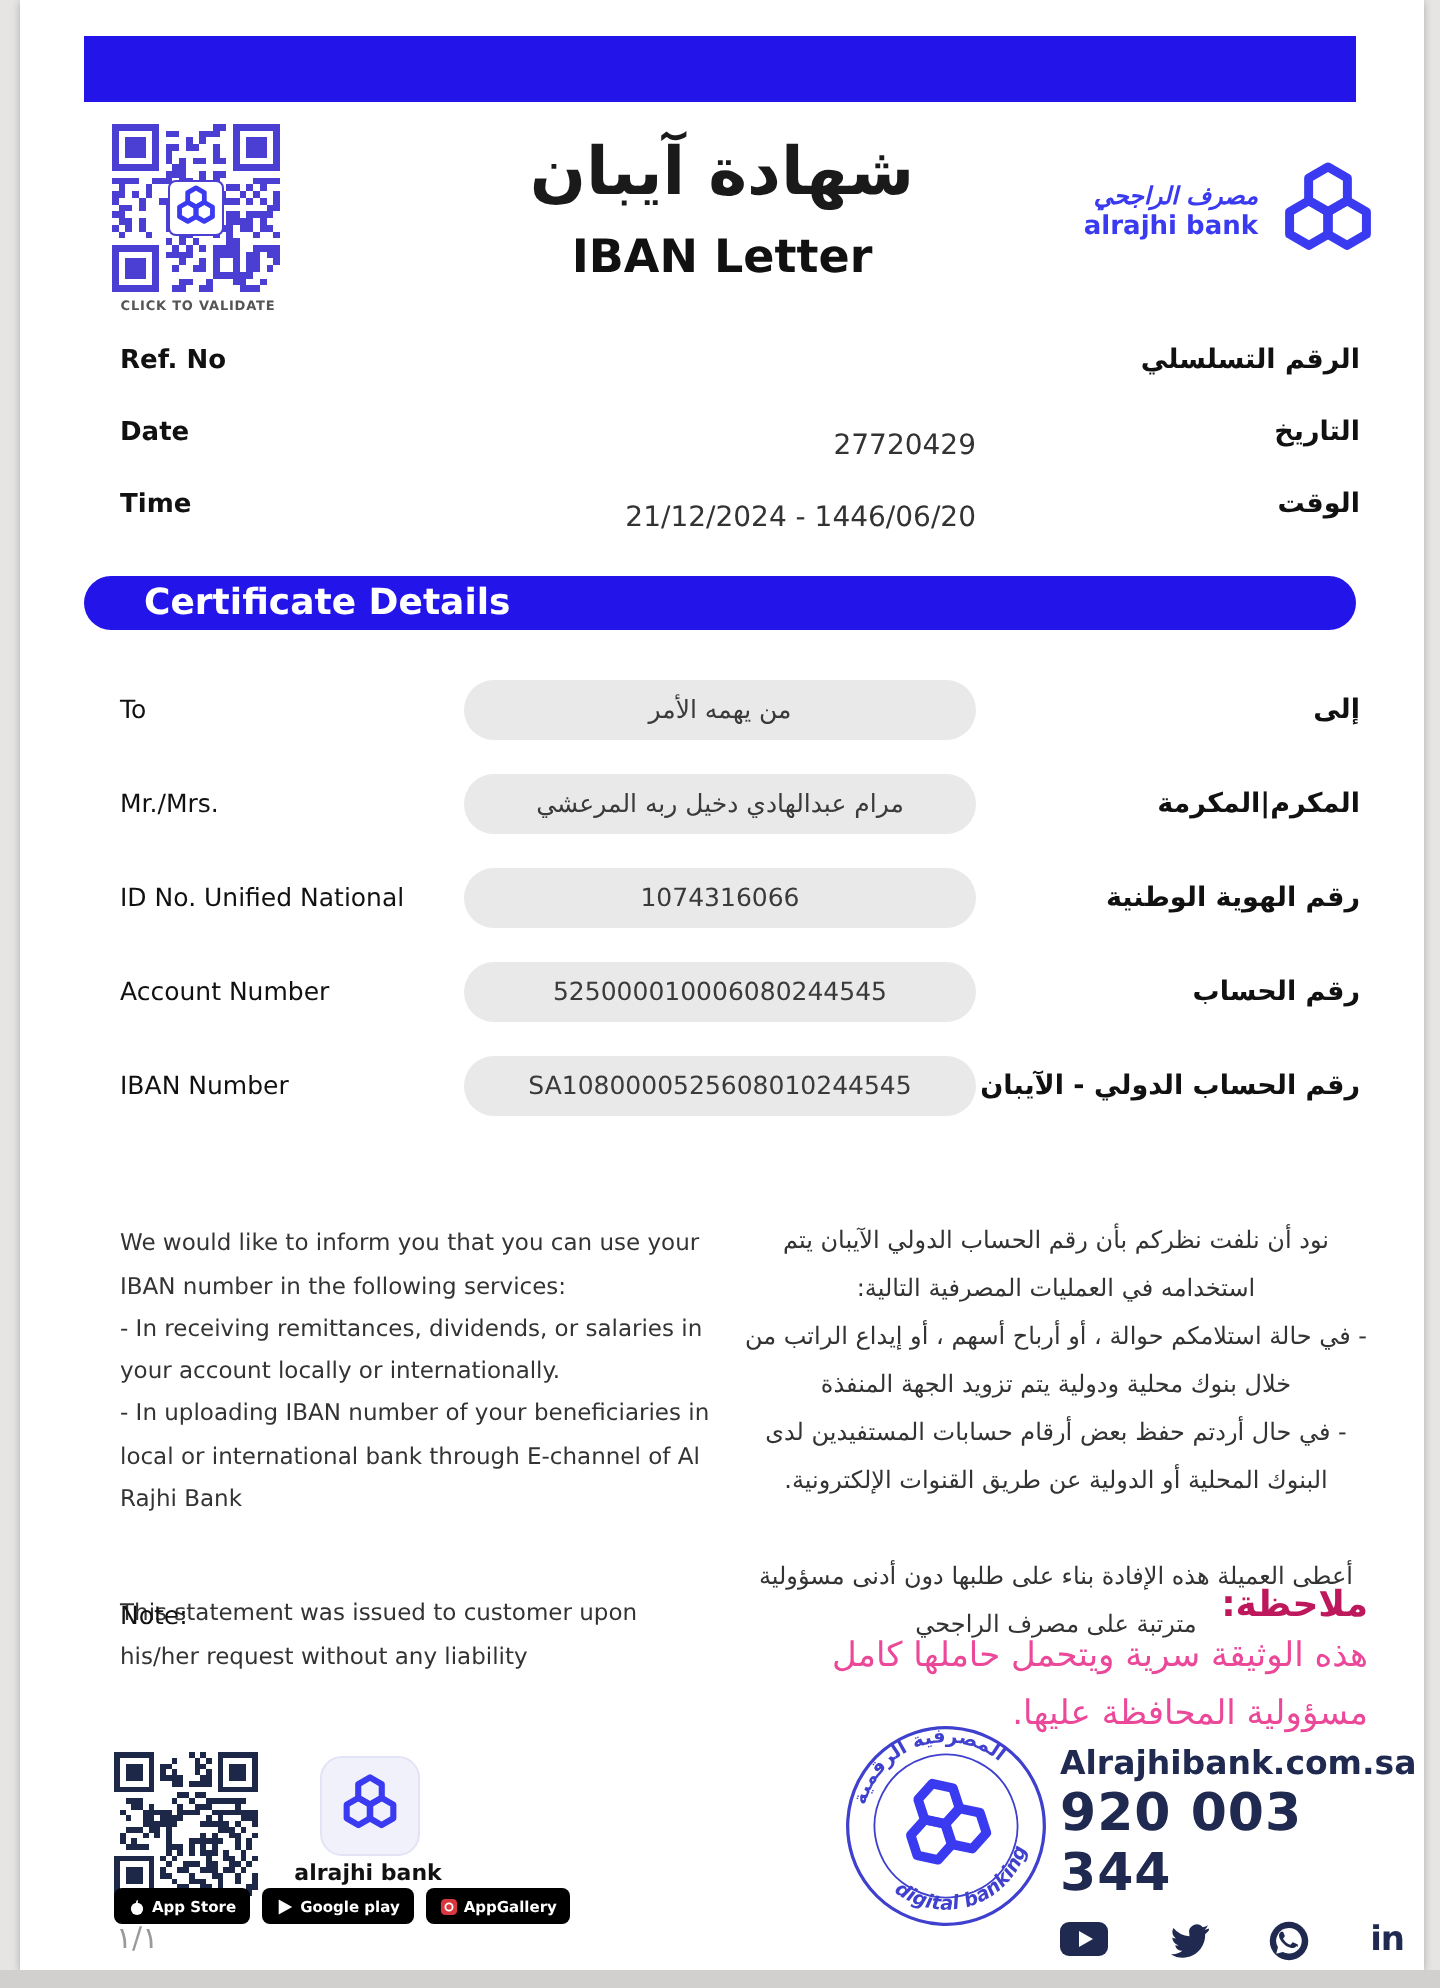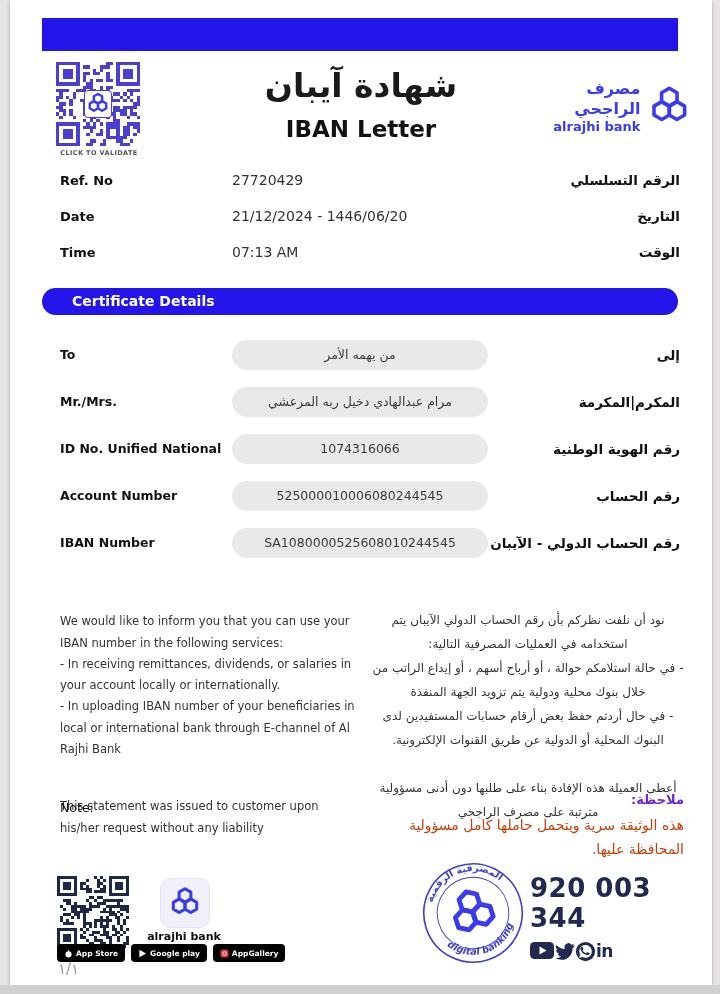--- a/index.html
+++ b/index.html
@@ -21,68 +21,68 @@
   .qr-box{position:relative;width:84px;height:84px;}
   .qr-box .qr-logo{
     position:absolute;left:50%;top:50%;width:28px;height:28px;margin:-14px 0 0 -14px;
     background:#fff;border:1.5px solid #4a3fd2;border-radius:4px;padding:1px;box-sizing:border-box;
   }
   .qr-caption{font-size:6.5px;letter-spacing:.4px;color:#555;margin-top:3px;font-weight:bold;}
   .title-ar{left:0;right:0;top:66px;text-align:center;font-size:33px;font-weight:bold;color:#1a1a1a;}
   .title-en{left:0;right:0;top:116px;text-align:center;font-size:23px;font-weight:bold;color:#111;}
   .brand{left:530px;top:78px;width:152px;height:58px;display:flex;align-items:center;justify-content:flex-end;gap:7px;}
   .brand .names{text-align:right;color:#3a3af0;line-height:1.25;}
-  .brand .names .ar{font-size:16px;font-weight:bold;}
+  .brand .names .ar{font-size:12px;font-weight:bold;font-style:italic;}
   .brand .names .en{font-size:13px;font-weight:bold;}
   .brand .mark{width:56px;height:56px;}
 
   
   .meta-label-en{left:50px;width:180px;font-size:13px;font-weight:bold;color:#111;}
-  .meta-value{left:222px;width:256px;text-align:left;font-size:14px;font-weight:500;color:#333;}
+  .meta-value{left:222px;width:256px;text-align:right;font-size:14px;font-weight:500;color:#333;margin-top:43px;}
   .meta-label-ar{right:32px;width:220px;text-align:right;font-size:13.5px;font-weight:bold;color:#111;direction:rtl;}
 
   
   .cert-bar{left:32px;top:288px;width:636px;height:27px;background:#2315ea;border-radius:14px;
-    color:#fff;font-size:14px;font-weight:bold;line-height:27px;padding-left:30px;box-sizing:border-box;}
+    color:#fff;font-size:18px;font-weight:bold;line-height:27px;padding-left:30px;box-sizing:border-box;}
 
   
   .pill{left:222px;width:256px;height:30px;background:#e9e9e9;border-radius:15px;
     text-align:center;line-height:30px;font-size:12.5px;color:#3a3a3a;}
-  .row-label-en{left:50px;width:175px;line-height:30px;font-size:12.5px;font-weight:bold;color:#111;}
+  .row-label-en{left:50px;width:175px;line-height:30px;font-size:12.5px;font-weight:normal;color:#111;}
   .row-label-ar{right:32px;width:215px;line-height:30px;text-align:right;font-size:13.5px;font-weight:bold;color:#111;direction:rtl;}
 
   
   .info-en{left:50px;top:590px;width:300px;font-size:11.5px;line-height:1.85;color:#333;white-space:pre-line;}
   .info-en .p2{margin-top:15px;}
   .info-ar{right:28px;top:584px;width:312px;font-size:12px;line-height:2.0;color:#333;
     direction:rtl;text-align:center;white-space:pre-line;}
   .info-ar .p2{}
 
   
-  .note-ar-label{right:28px;top:792px;font-size:13px;font-weight:bold;color:#6d28d9;direction:rtl;}
+  .note-ar-label{right:28px;top:792px;font-size:18px;font-weight:bold;color:#be185d;direction:rtl;}
   .note-en-label{left:50px;top:800px;font-size:12.5px;font-weight:normal;color:#111;}
   .note-en-text{left:50px;top:821px;width:290px;font-size:11.5px;line-height:1.5;color:#333;}
-  .note-ar-text{right:28px;top:814px;width:320px;font-size:14px;line-height:1.7;color:#c2410c;direction:rtl;text-align:right;}
+  .note-ar-text{right:28px;top:814px;width:320px;font-size:17px;line-height:1.7;color:#ec4899;direction:rtl;text-align:right;}
 
   
   .ftr-qr{left:47px;top:876px;width:72px;height:72px;}
   .app-icon{left:150px;top:878px;width:48px;height:48px;border-radius:11px;background:#f0f1fb;
     border:1px solid #e2e4f5;display:flex;align-items:center;justify-content:center;}
   .app-icon .mark{width:34px;height:34px;}
   .app-label{left:134px;top:930px;width:80px;text-align:center;font-size:11px;font-weight:bold;color:#111;}
   .badges{left:47px;top:944px;display:flex;gap:6px;}
   .badge{height:18px;background:#000;border-radius:4px;color:#fff;display:flex;align-items:center;
     gap:3px;padding:0 7px;font-size:7.5px;font-weight:bold;}
   .badge .bicon{width:9px;height:9px;display:flex;align-items:center;justify-content:center;}
   .pagenum{left:48px;top:960px;font-size:15px;color:#9a9a9a;}
   .seal{left:412px;top:862px;width:102px;height:102px;transform:rotate(-18deg);}
   .contact{left:520px;top:872px;width:178px;}
   .site{font-size:16.5px;font-weight:bold;color:#202a50;}
   .phone{font-size:26px;font-weight:bold;color:#202a50;letter-spacing:.5px;margin-top:1px;}
-  .socials{display:flex;align-items:center;margin-top:7px;width:172px;}
+  .socials{display:flex;justify-content:space-between;align-items:center;margin-top:7px;width:172px;}
   .soc{height:22px;display:flex;align-items:center;}
   .linkedin-txt{font-size:17px;font-weight:bold;color:#202a50;letter-spacing:-.5px;}
   .bottom-strip{position:absolute;left:0;bottom:0;width:720px;height:9px;background:#d2d0cf;}
 </style>
 </head>
 <body>
 
 <div class="page">
 
   <div class="abs blue-bar"></div>
@@ -632,20 +632,21 @@
       </text>
       <g transform="translate(24,24) scale(0.52)">
           <polygon points="50.0,8.0 67.3,18.0 67.3,38.0 50.0,48.0 32.7,38.0 32.7,18.0 " fill="none" stroke="#3a3af0" stroke-width="9" stroke-linejoin="round"></polygon>
           <polygon points="33.0,38.0 50.3,48.0 50.3,68.0 33.0,78.0 15.7,68.0 15.7,48.0 " fill="none" stroke="#3a3af0" stroke-width="9" stroke-linejoin="round"></polygon>
           <polygon points="67.0,38.0 84.3,48.0 84.3,68.0 67.0,78.0 49.7,68.0 49.7,48.0 " fill="none" stroke="#3a3af0" stroke-width="9" stroke-linejoin="round"></polygon>
         </g>
     </svg>
   </div>
 
   <div class="abs contact">
+    <div class="site">Alrajhibank.com.sa</div>
     <div class="phone">920 003 344</div>
     <div class="socials">
       <span class="soc">
         <svg viewBox="0 0 24 18" width="24" height="18">
             <rect x="0" y="0" width="24" height="17" rx="4.5" fill="#202a50"></rect>
             <polygon points="9.5,4.5 16.5,8.5 9.5,12.5" fill="#fff"></polygon>
           </svg>
       </span>
       <span class="soc">
         <svg viewBox="0 0 24 24" width="21" height="21">

